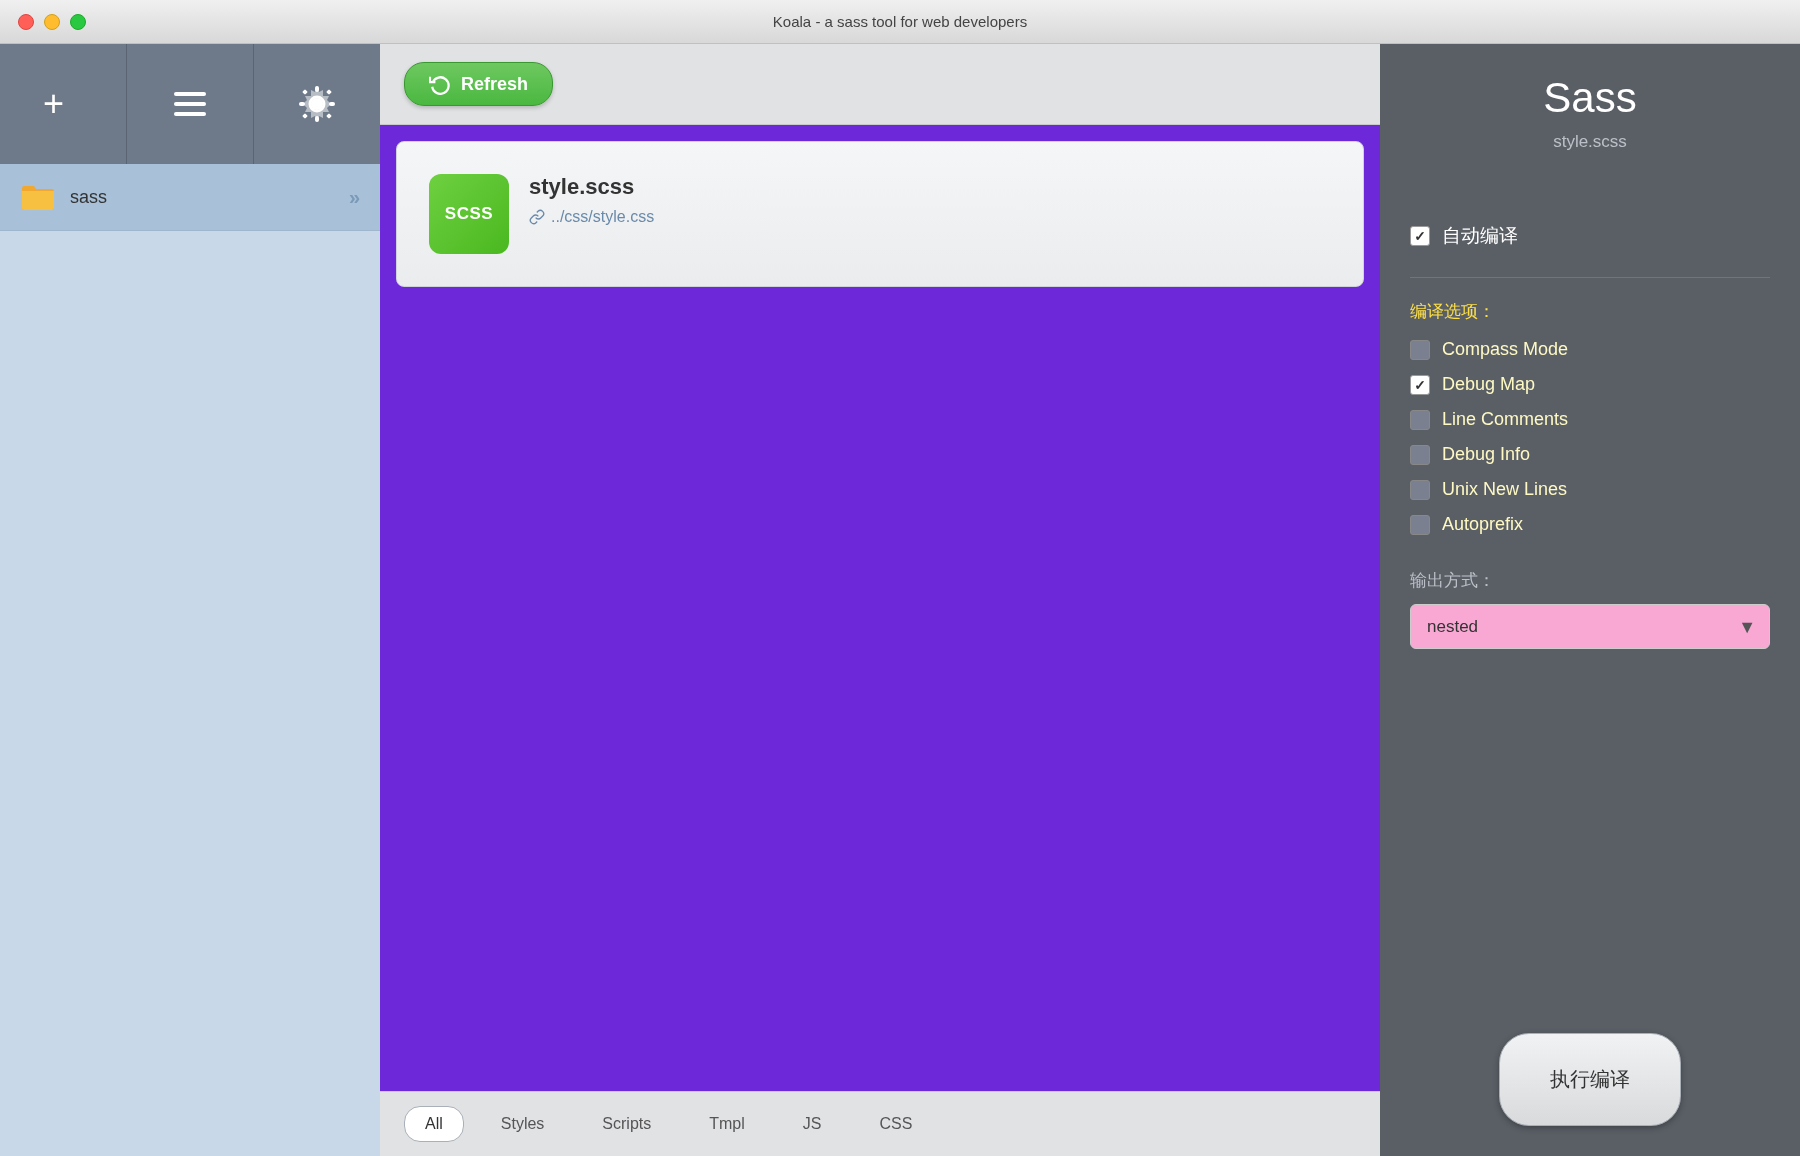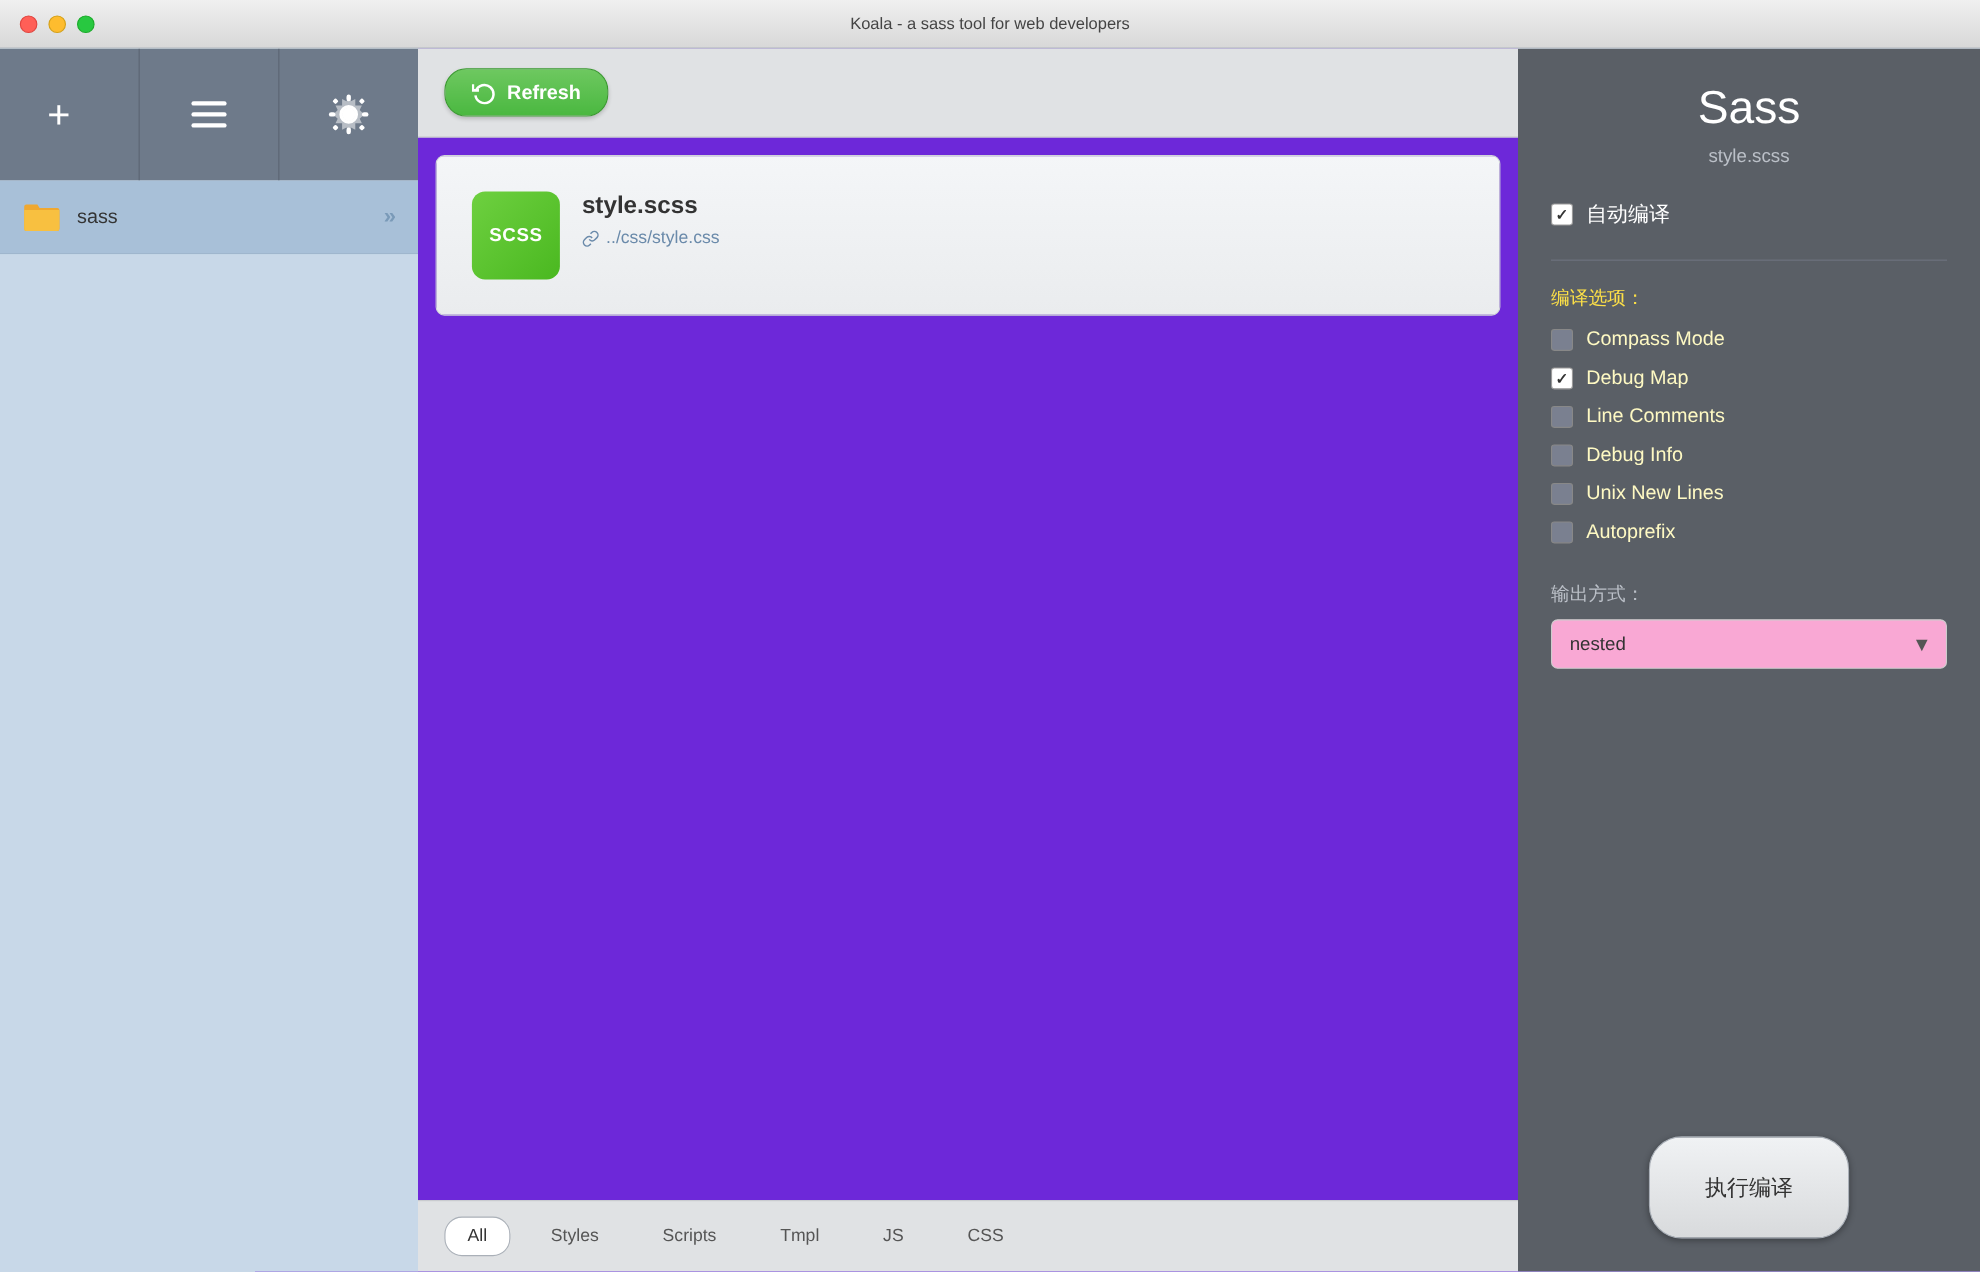--- a/index.html
+++ b/index.html
@@ -228,20 +228,21 @@
       text-align: center;
       color: #bbc0c8;
       margin-bottom: 30px;
     }
 
     .auto-compile-row {
       display: flex;
       align-items: center;
       gap: 12px;
       margin-bottom: 20px;
+      margin-top: 41px;
     }
     .checkbox-checked {
       width: 20px;
       height: 20px;
       background: white;
       border: 1px solid #999;
       border-radius: 3px;
       display: flex;
       align-items: center;
       justify-content: center;

